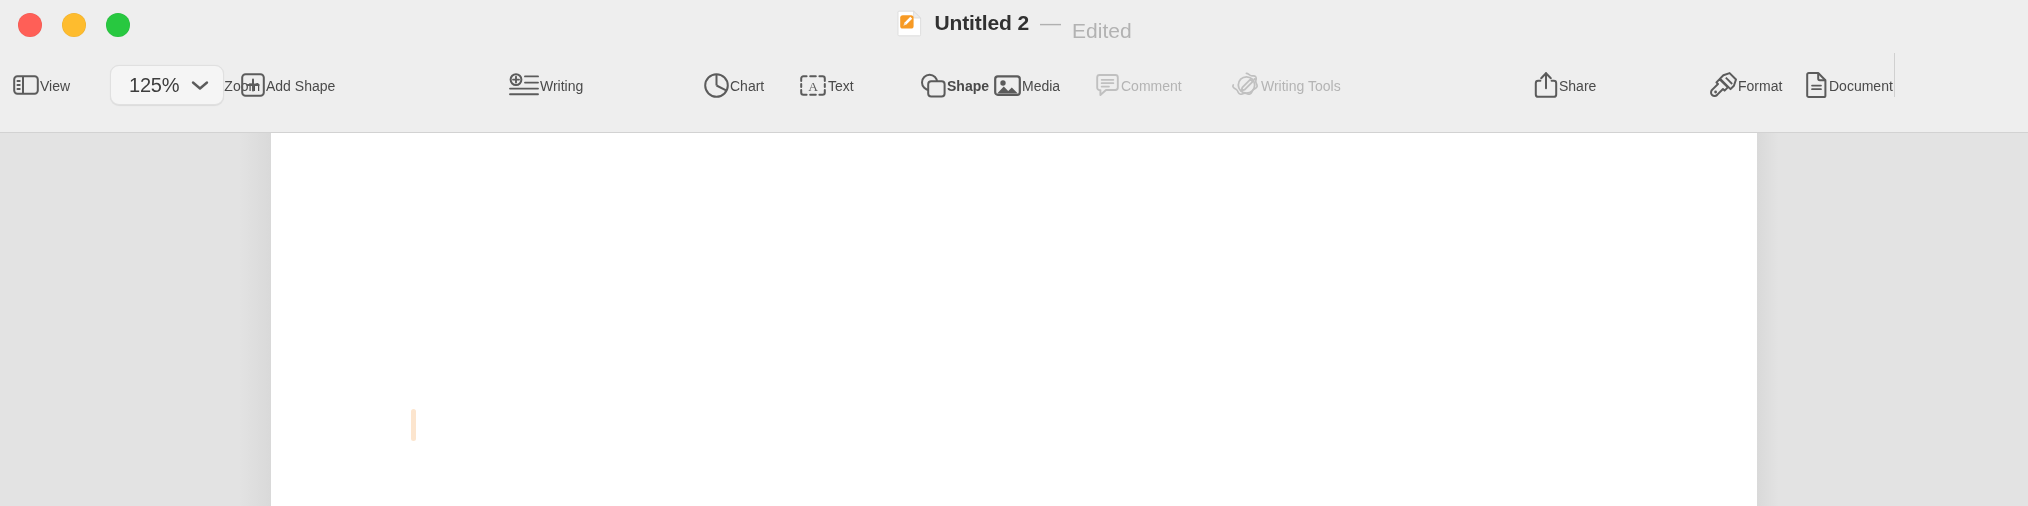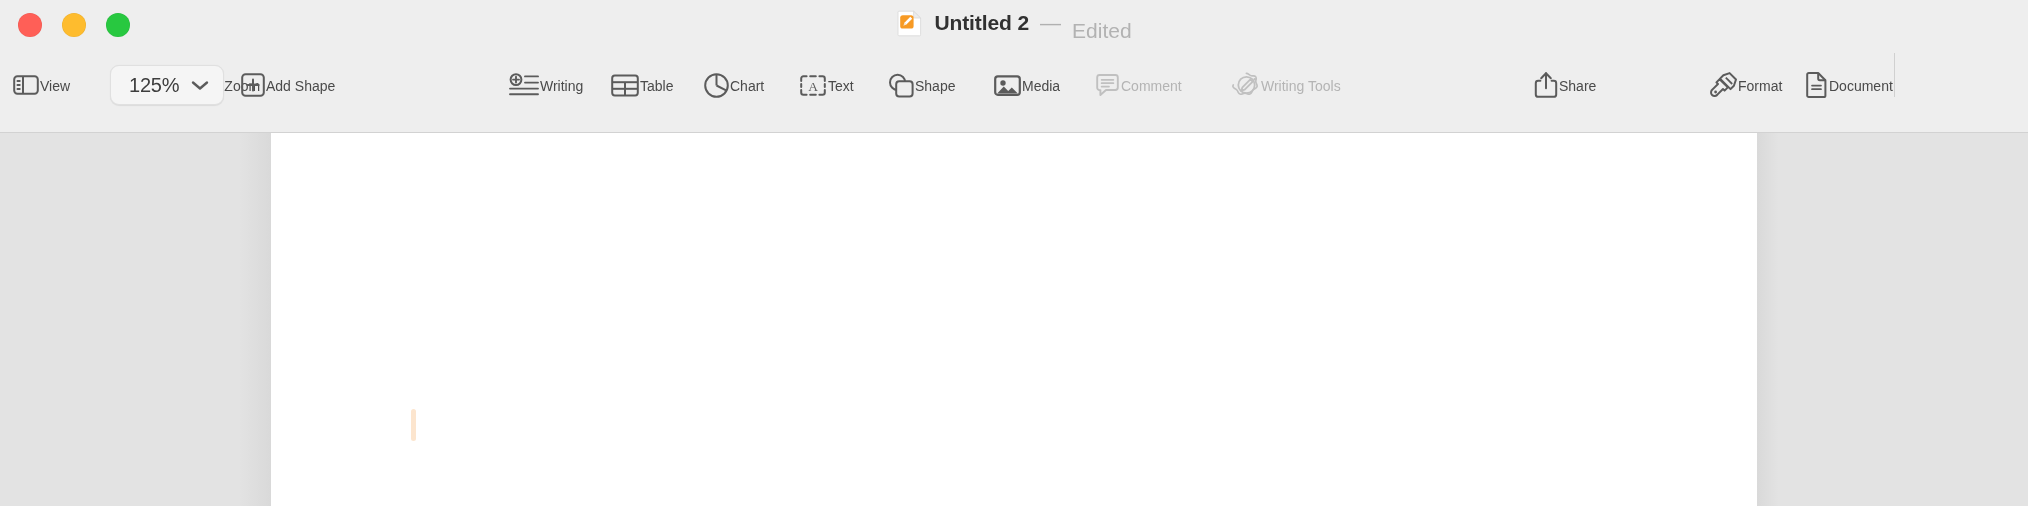--- a/index.html
+++ b/index.html
@@ -263,31 +263,20 @@
             <line x1="5" y1="7.6" x2="11" y2="7.6" stroke="#5b5b5b" stroke-width="1.9" stroke-linecap="round"></line>
             <line x1="17" y1="4.4" x2="30" y2="4.4" stroke="#5b5b5b" stroke-width="1.9" stroke-linecap="round"></line>
             <line x1="17" y1="10.6" x2="30" y2="10.6" stroke="#5b5b5b" stroke-width="1.9" stroke-linecap="round"></line>
             <line x1="2" y1="16.6" x2="30" y2="16.6" stroke="#5b5b5b" stroke-width="1.9" stroke-linecap="round"></line>
             <line x1="2" y1="22.2" x2="30" y2="22.2" stroke="#5b5b5b" stroke-width="1.9" stroke-linecap="round"></line>
           </svg>
         </span>
         <span class="tb-label">Writing</span>
       </div>
 
-      <div class="tb-item" style="left:610px;width:80px;">
-        <span class="tb-icon">
-          <svg width="30" height="25" viewBox="0 0 30 25">
-            <rect x="2.2" y="2.6" width="25.6" height="19.8" rx="2.6" fill="none" stroke="#5b5b5b" stroke-width="2"></rect>
-            <line x1="2.2" y1="9.2" x2="27.8" y2="9.2" stroke="#5b5b5b" stroke-width="2"></line>
-            <line x1="2.2" y1="15.8" x2="27.8" y2="15.8" stroke="#5b5b5b" stroke-width="2"></line>
-            <line x1="15" y1="9.2" x2="15" y2="22.4" stroke="#5b5b5b" stroke-width="2"></line>
-          </svg>
-        </span>
-        <span class="tb-label">Table</span>
-      </div>
 
       <div class="tb-item" style="left:703px;width:82px;">
         <span class="tb-icon">
           <svg width="27" height="27" viewBox="0 0 27 27">
             <circle cx="13.5" cy="13.5" r="11.3" fill="none" stroke="#5b5b5b" stroke-width="2"></circle>
             <line x1="13.5" y1="13.5" x2="13.5" y2="2.2" stroke="#5b5b5b" stroke-width="2"></line>
             <line x1="13.5" y1="13.5" x2="23.6" y2="18.6" stroke="#5b5b5b" stroke-width="2"></line>
           </svg>
         </span>
         <span class="tb-label">Chart</span>
@@ -303,21 +292,21 @@
             <line x1="12.2" y1="3.2" x2="17.8" y2="3.2" stroke="#5b5b5b" stroke-width="2" stroke-linecap="round"></line>
             <line x1="12.2" y1="21.8" x2="17.8" y2="21.8" stroke="#5b5b5b" stroke-width="2" stroke-linecap="round"></line>
             <line x1="3.2" y1="11" x2="3.2" y2="14" stroke="#5b5b5b" stroke-width="2" stroke-linecap="round"></line>
             <line x1="26.8" y1="11" x2="26.8" y2="14" stroke="#5b5b5b" stroke-width="2" stroke-linecap="round"></line>
             <text x="15" y="18.2" font-family="Liberation Serif, serif" font-size="13.5" fill="#5b5b5b" text-anchor="middle">A</text>
           </svg>
         </span>
         <span class="tb-label">Text</span>
       </div>
 
-      <div class="tb-item" style="left:886px;width:94px;">
+      <div class="tb-item" style="left:918px;width:94px;font-weight:bold;">
         <span class="tb-icon">
           <svg width="29" height="27" viewBox="0 0 29 27">
             <circle cx="11.6" cy="10.4" r="7.6" fill="none" stroke="#5b5b5b" stroke-width="2"></circle>
             <rect x="10.2" y="9.2" width="16.4" height="15.4" rx="3" fill="#eeeeee" stroke="#5b5b5b" stroke-width="2"></rect>
           </svg>
         </span>
         <span class="tb-label">Shape</span>
       </div>
 
       <div class="tb-item" style="left:993px;width:86px;">

